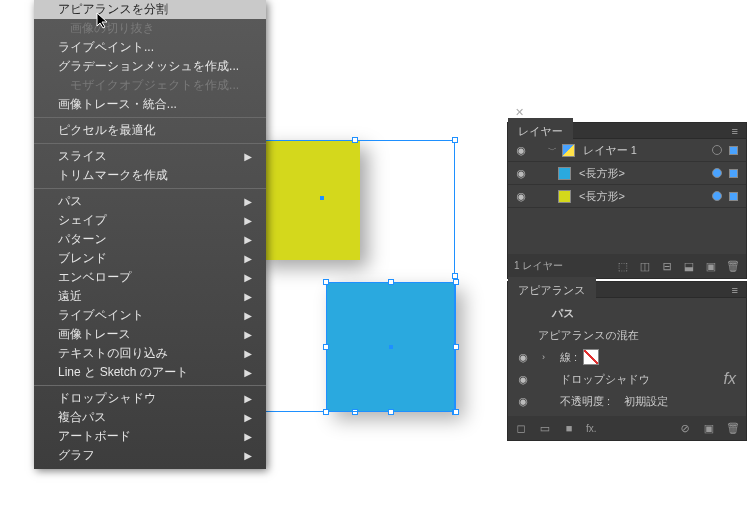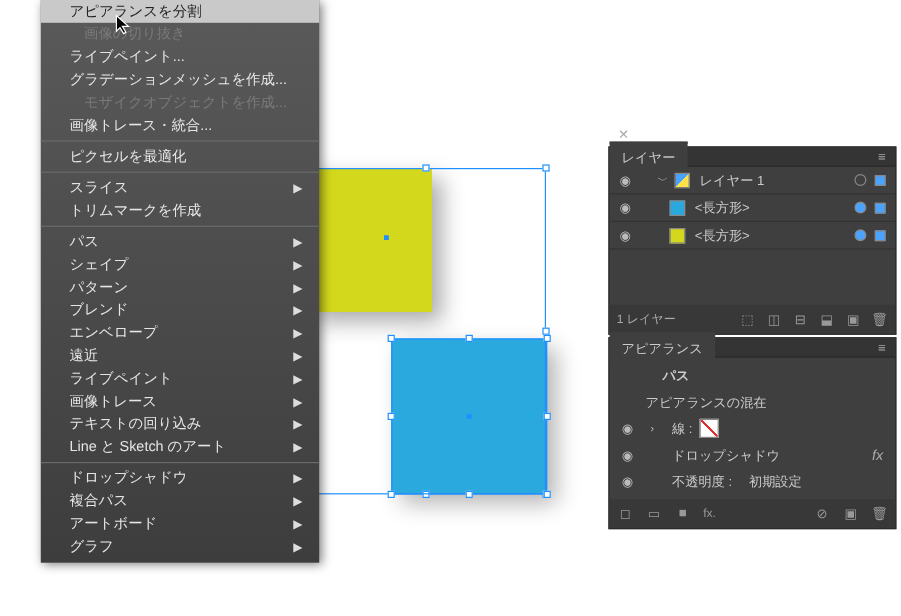--- a/index.html
+++ b/index.html
@@ -49,21 +49,21 @@
 .foot-ico { width:14px; height:14px; display:flex; align-items:center; justify-content:center; color:#999; font-size:11px;}
 .empty-rows { height: 46px; }
 
 .app-body { padding: 4px 0; }
 .app-row { display:flex; align-items:center; height:22px; padding:0 10px 0 30px; gap:6px; }
 .app-row.header { padding-left:14px; font-weight:bold; }
 .app-row .eye { width:14px; margin-left:-22px; margin-right:6px;}
 .expand { width:12px; color:#bbb; font-size:9px;}
 .stroke-swatch { width:16px;height:16px;border:1px solid #888;background:#fff; position:relative;}
 .stroke-swatch:after { content:""; position:absolute; left:0; top:0; right:0; bottom:0; background:linear-gradient(to top right, transparent 45%, #e03030 45%, #e03030 55%, transparent 55%);}
-.fx { margin-left:auto; font-style:italic; color:#aaa; font-size:12px;}
+.fx { margin-left:auto; font-style:italic; color:#aaa; font-size:16px;}
 .app-row.sub { color:#ccc; }
 .indent { }
 .app-footer { display:flex; align-items:center; height:24px; padding:0 6px; gap:10px; background:#383838; color:#999; font-size:10px;}
 .app-footer .sp { flex:1;}
 </style>
 </head>
 <body>
 
 <div class="canvas">
   <div class="shape shape-yellow"></div>

